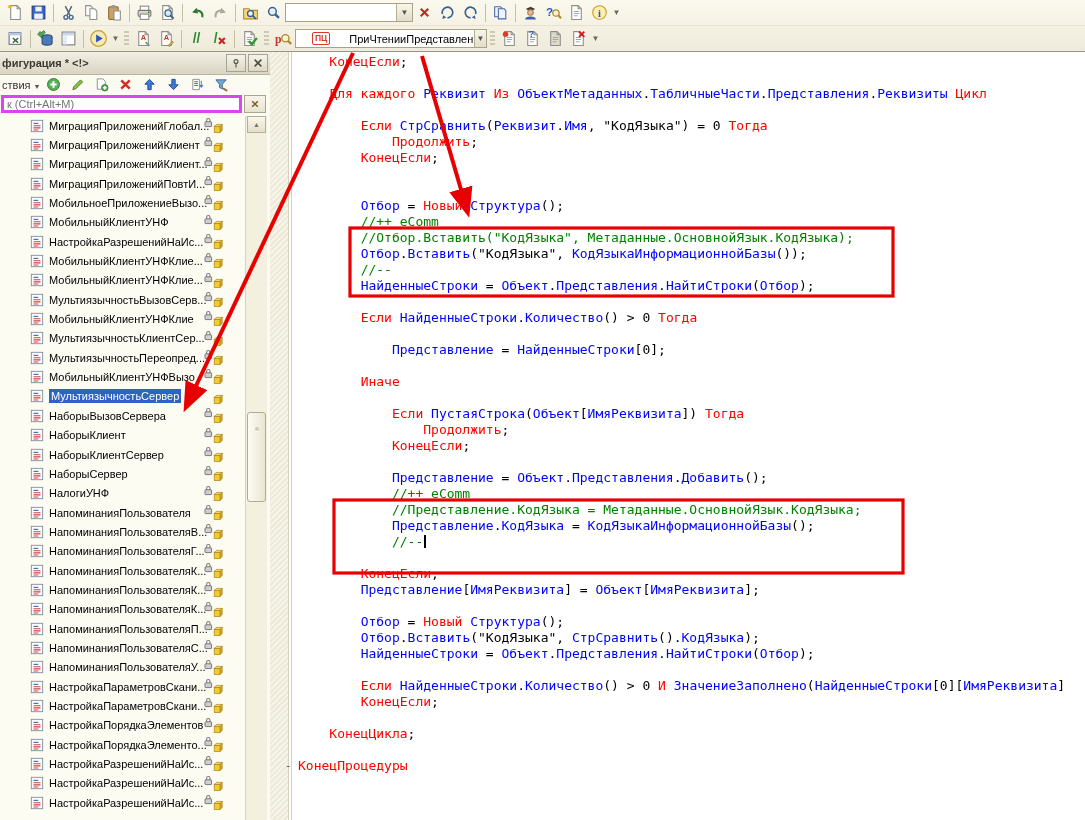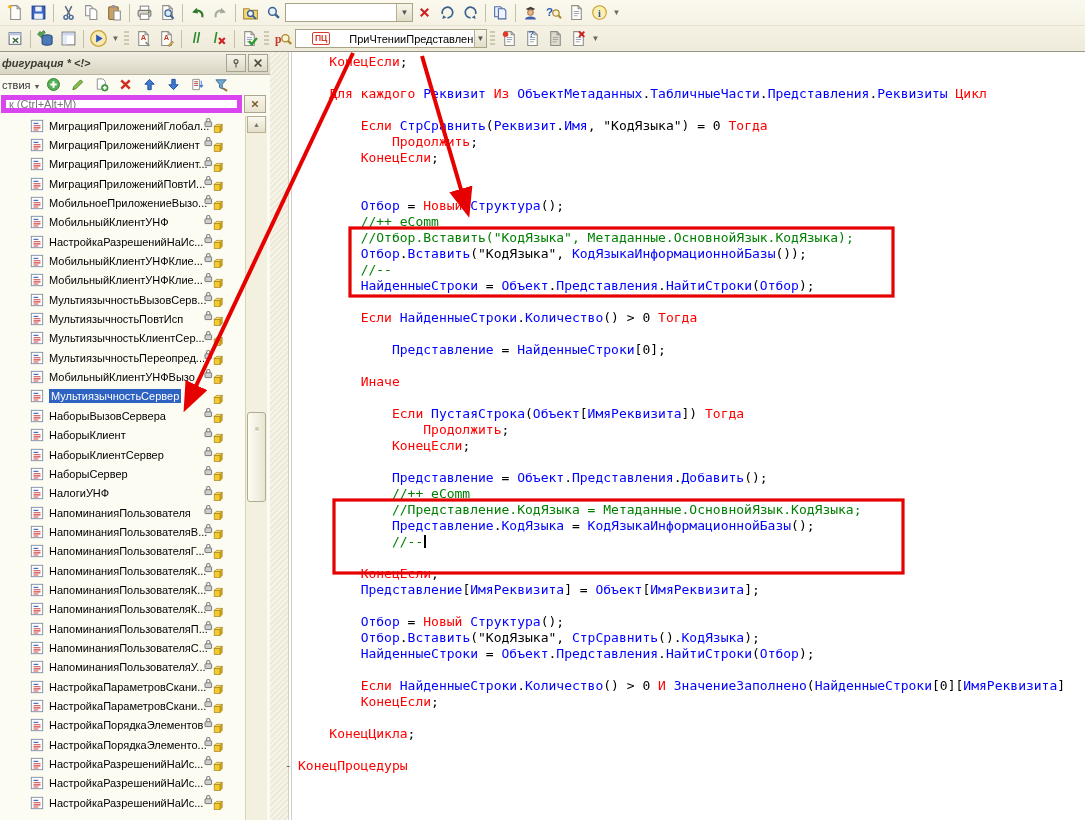--- a/index.html
+++ b/index.html
@@ -24,30 +24,30 @@
               border-left:1px solid #b5b094;display:flex;align-items:center;justify-content:center;
               font-size:8px;color:#555;}
   .badge-pc{border:1px solid #d43a2a;color:#d43a2a;font-size:8.5px;font-weight:bold;
             padding:0 2px;margin:0 16px;border-radius:2px;line-height:11px;flex:0 0 auto;}
   
   #sidebar{position:absolute;left:0;top:52px;width:270px;bottom:0;background:#fcfbf2;
            border-right:1px solid #8d English;border-right:1px solid #8d8872;}
   #sb-title{position:absolute;left:0;top:0;width:100%;height:23px;box-sizing:border-box;
             background:linear-gradient(#f2efe3,#d9d5c4);border-bottom:1px solid #b9b4a0;
             display:flex;align-items:center;padding:0 2px;}
-  #sb-title .t{font-size:11px;font-weight:bold;color:#3a3a30;flex:1 1 auto;white-space:nowrap;overflow:hidden;font-style:italic;}
+  #sb-title .t{font-size:11px;font-weight:bold;color:#3a3a30;flex:1 1 auto;white-space:nowrap;overflow:hidden;}
   .sb-winbtn{width:18px;height:16px;display:flex;align-items:center;justify-content:center;
              background:linear-gradient(#f6f4ea,#dcd8c6);border:1px solid #a8a390;margin-left:2px;}
   #sb-actions{position:absolute;left:0;top:23px;width:100%;height:19px;display:flex;align-items:center;}
   #sb-actions .lbl{font-size:11px;color:#333;margin:0 1px 0 2px;white-space:nowrap;}
   #sb-actions .lbl .car{font-size:7px;color:#555;}
   .act-btn{width:24px;height:18px;display:flex;align-items:center;justify-content:center;flex:0 0 auto;}
   #sb-search{position:absolute;left:0;top:42px;width:100%;height:22px;}
   #sb-search input{position:absolute;left:1px;top:1px;width:241px;height:18px;box-sizing:border-box;
-                   border:5px solid #d946ef;background:#fff;font-size:11px;color:#9a9a92;
+                   border:3px solid #d946ef;background:#fff;font-size:11px;color:#9a9a92;
                    font-family:"Liberation Sans",sans-serif;padding:0 3px;}
   #sb-search .clr{position:absolute;left:244px;top:1px;width:22px;height:18px;box-sizing:border-box;
                   border:1px solid #aaa58c;background:linear-gradient(#f8f6ea,#e8e3cf);
                   display:flex;align-items:center;justify-content:center;}
   #sb-list{position:absolute;left:0;top:64px;width:244px;bottom:0;overflow:hidden;background:#fdfcf3;}
   .trow{height:19.35px;display:flex;align-items:center;padding-left:30px;position:relative;}
   .trow .micon{flex:0 0 auto;margin-right:5px;display:flex;}
   .trow .lab{font-size:11px;color:#000;white-space:nowrap;}
   .trow.sel .lab{background:#2f63c1;color:#fff;padding:1px 2px;}
   .trow .rico{position:absolute;display:flex;}
@@ -644,21 +644,21 @@
           </span>
         </div>
         <div class="trow">
           <span class="micon">
             <svg width="14" height="14" viewBox="0 0 16 16">
               <rect x="1.5" y="1.5" width="13" height="13" fill="#fff" stroke="#7a8aa0"></rect>
               <path d="M4 5h5.5" stroke="#3a6ac8" stroke-width="1.3"></path>
               <path d="M4 7.7h8M4 10.2h8M4 12.6h5.5" stroke="#d04040" stroke-width="1.3"></path>
             </svg>
           </span>
-          <span class="lab">МультиязычностьПовтИсп</span>
+          <span class="lab">МобильныйКлиентУНФКлие</span>
           <span class="rico lk">
             <svg width="11" height="11" viewBox="0 0 11 11">
               <rect x="2" y="4.8" width="6.6" height="4.8" rx=".6" fill="#cfcfcf" stroke="#7a7a7a"></rect>
               <path d="M3.6 4.8V3.2a1.7 1.7 0 0 1 3.4 0v1.6" fill="none" stroke="#7a7a7a" stroke-width="1.1"></path>
             </svg>
           </span>
           <span class="rico cb">
             <svg width="11" height="11" viewBox="0 0 11 11">
               <path d="M1.2 3.4l2-2h6l-2 2z" fill="#f8e06a" stroke="#a8821a" stroke-width=".7"></path>
               <rect x="1.2" y="3.4" width="6" height="6" fill="#f2cb2e" stroke="#a8821a" stroke-width=".7"></rect>

